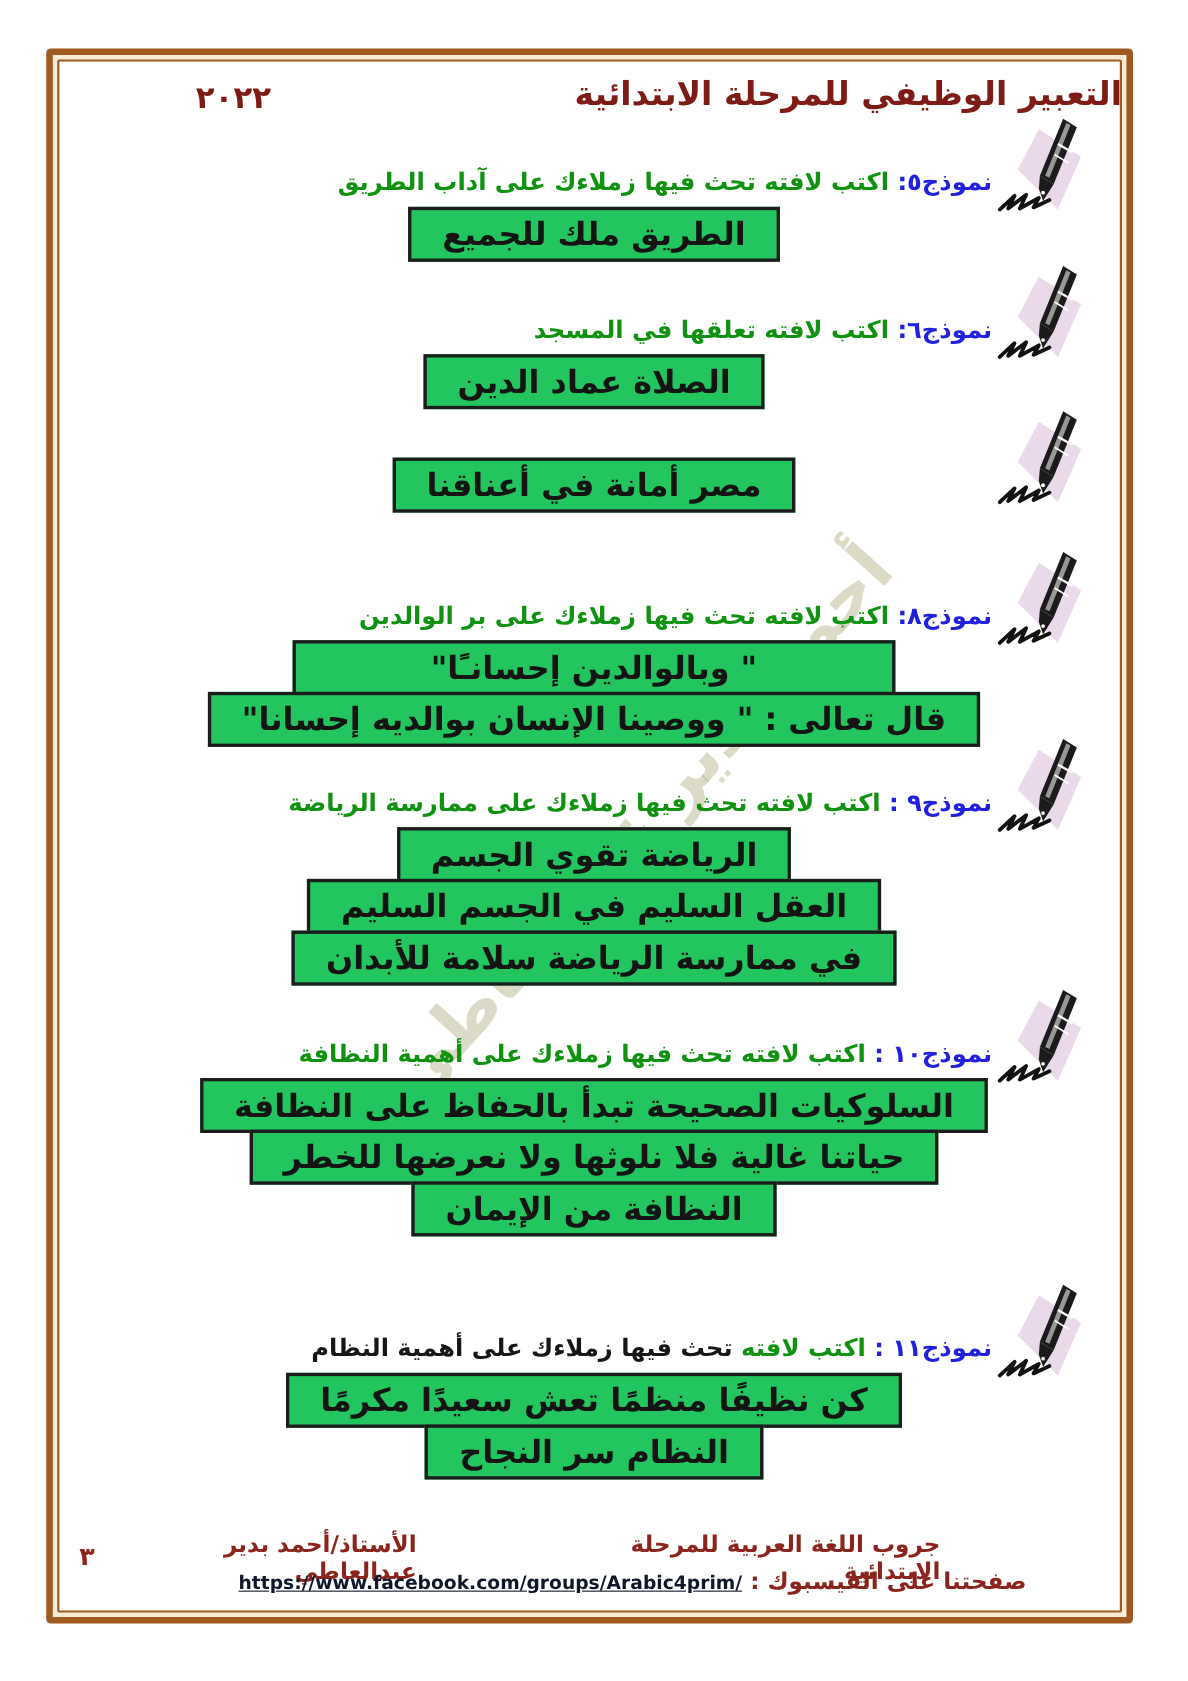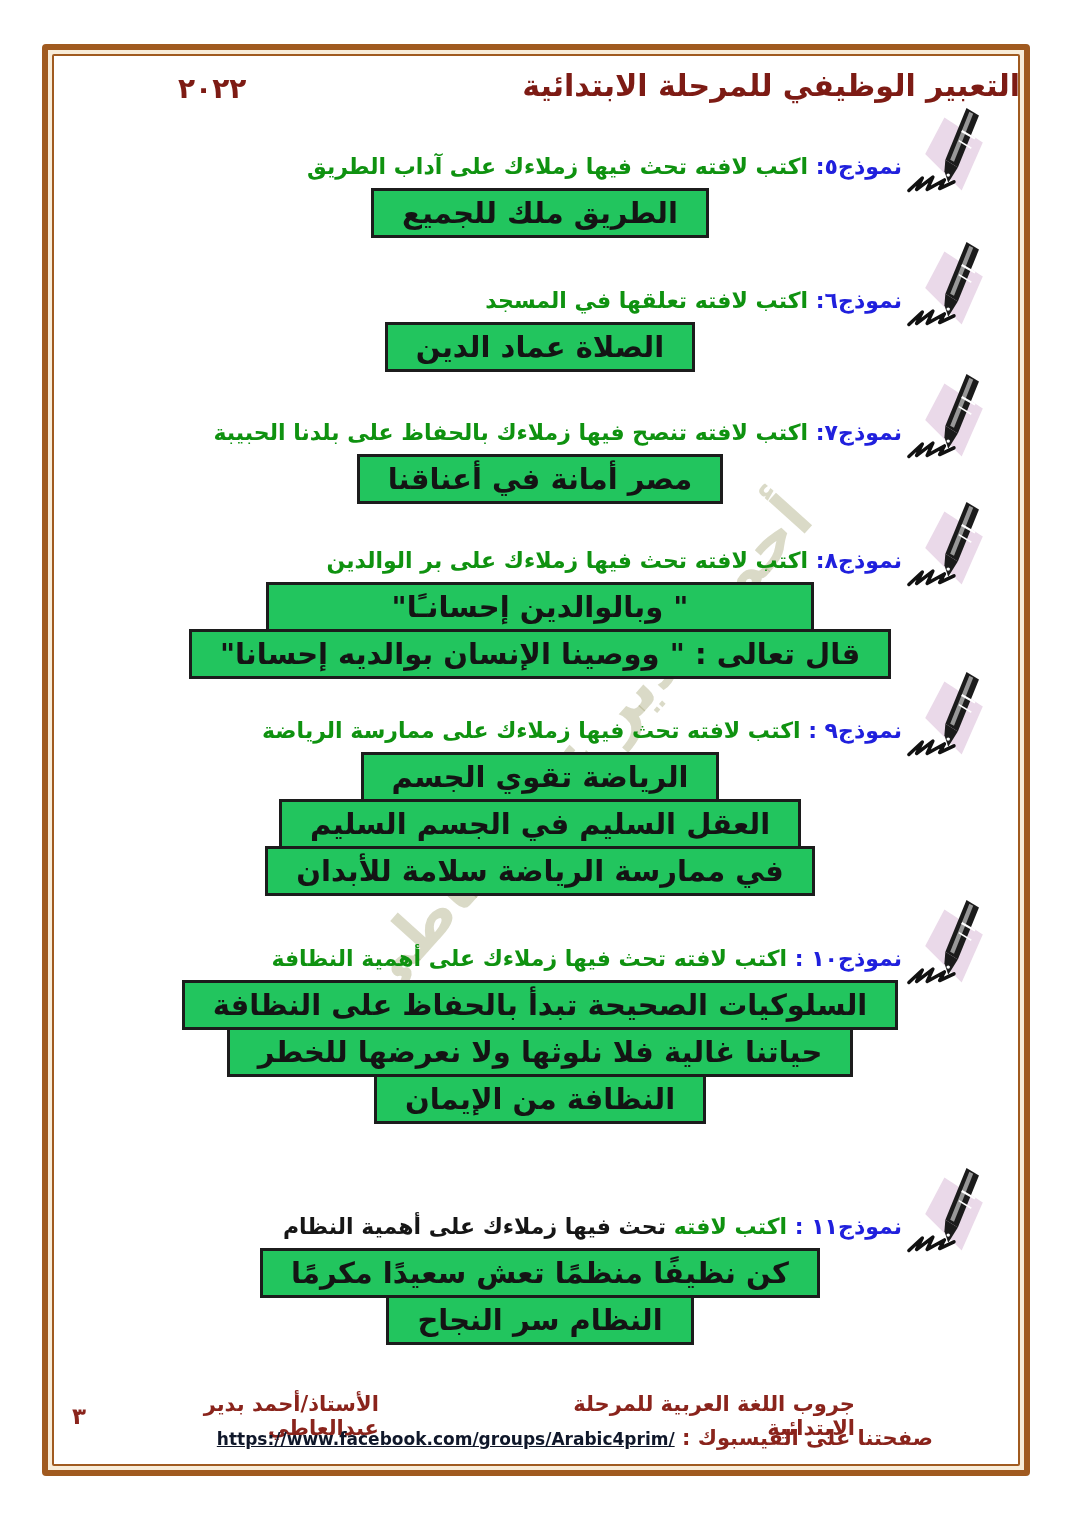--- a/index.html
+++ b/index.html
@@ -125,24 +125,20 @@
   </div>
   <div class="boxes">
     <div class="sign-box w-s6">الصلاة عماد الدين</div>
   </div>
 </div>
 
 <div class="section" style="top:414px">
   <svg class="pen">
       <use href="#pen-sym"></use>
     </svg>
-  <div class="label-row">
-    <span class="model-label">نموذج٧:</span>
-    <span class="instr-green">اكتب لافته تنصح فيها زملاءك  بالحفاظ على بلدنا الحبيبة</span>
-  </div>
   <div class="boxes">
     <div class="sign-box">مصر أمانة في أعناقنا</div>
   </div>
 </div>
 
 <div class="section" style="top:542px">
   <svg class="pen">
       <use href="#pen-sym"></use>
     </svg>
   <div class="label-row">

